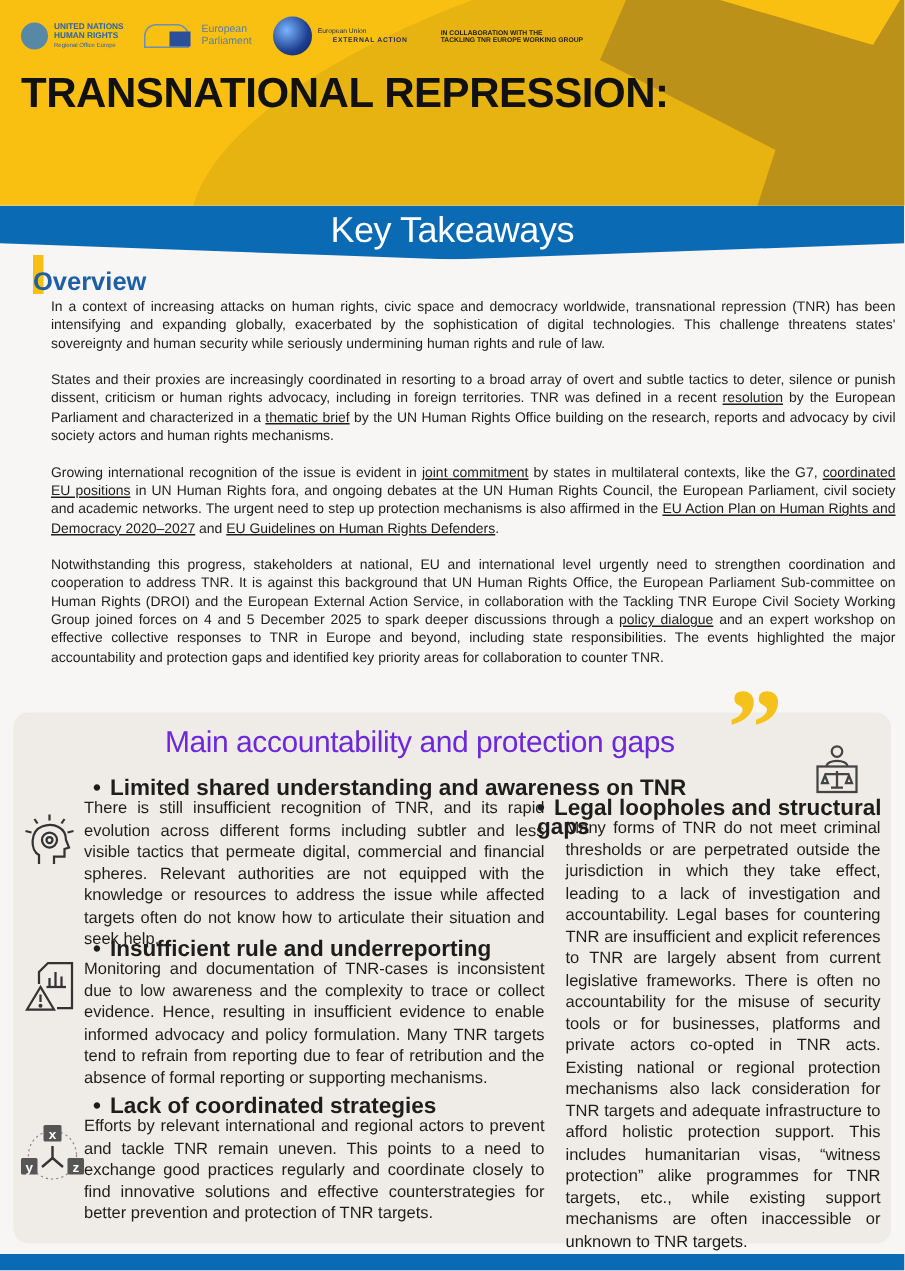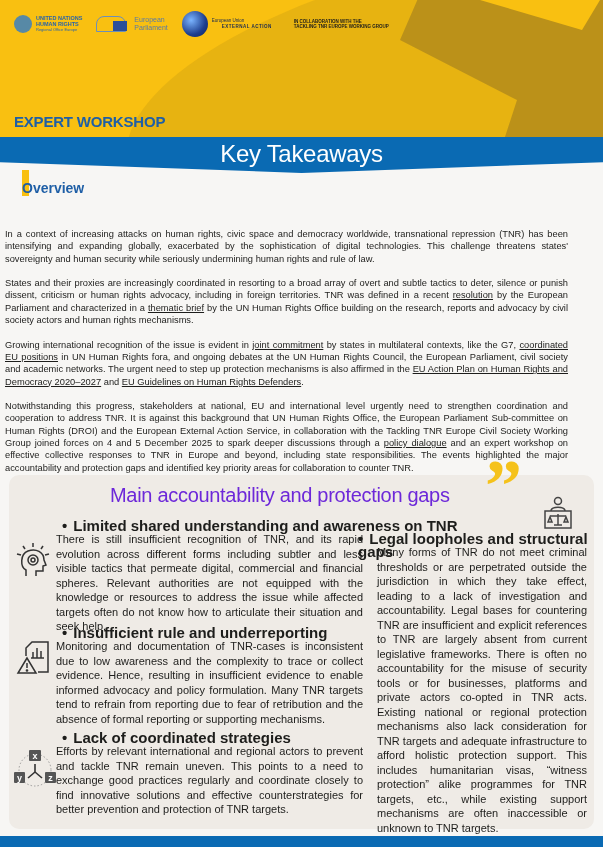--- a/index.html
+++ b/index.html
@@ -57,22 +57,22 @@
       background: #0a6ab3;
       clip-path: polygon(0 0, 100% 0, 100% 70%, 50% 100%, 0 70%);
     }
     .banner-title {
       position: absolute; left: 0; width: 603px; top: 140px; text-align: center;
       color: #fff; font-size: 24px; font-weight: normal; line-height: 28px; letter-spacing: -0.3px;
     }
 
     
     .ov-bar { position: absolute; left: 22px; top: 170px; width: 7px; height: 26px; background: #f9c011; }
-    .ov-title { position: absolute; left: 22px; top: 178px; font-size: 14px; font-weight: bold; color: #1f5fa6; line-height: 20px; }
-    .ov-body { position: absolute; left: 5px; top: 198px; width: 563px; font-size: 9.3px; line-height: 12.3px; text-align: justify; color: #1d1d1b; margin-top: 30px; }
+    .ov-title { position: absolute; left: 22px; top: 178px; font-size: 17px; font-weight: bold; color: #1f5fa6; line-height: 20px; }
+    .ov-body { position: absolute; left: 34px; top: 198px; width: 563px; font-size: 9.3px; line-height: 12.3px; text-align: justify; color: #1d1d1b; }
     .ov-body p { margin-bottom: 12.3px; }
     .lnk { text-decoration: underline; color: #1d1d1b; cursor: pointer; }
 
     
     .gaps-box {
       position: absolute; left: 9px; top: 475px; width: 585px; height: 354px;
       background: #efebe6; border-radius: 10px;
     }
     .gaps-title {
       position: absolute; left: 110px; top: 483px; font-size: 20px; color: #6d28d9;
@@ -120,21 +120,21 @@
         <div>European Union</div>
         <div style="padding-left:10px"><b>EXTERNAL ACTION</b></div>
       </div>
     </div>
     <div class="logo-collab">
       <div>IN COLLABORATION WITH THE</div>
       <div>TACKLING TNR EUROPE WORKING GROUP</div>
     </div>
   </div>
 
-  <div class="subtitle">EXPERT WORKSHOP</div>
+  <div class="title1">TRANSNATIONAL REPRESSION:</div>
 </div>
 
 <div class="banner"></div>
 <div class="banner-title">Key Takeaways</div>
 
 <div class="ov-bar"></div>
 <div class="ov-title">Overview</div>
 <div class="ov-body">
   <p>In a context of increasing attacks on human rights, civic space and democracy worldwide, transnational repression (TNR) has been intensifying and expanding globally, exacerbated by the sophistication of digital technologies. This challenge threatens states' sovereignty and human security while seriously undermining human rights and rule of law.</p>
   <p>

